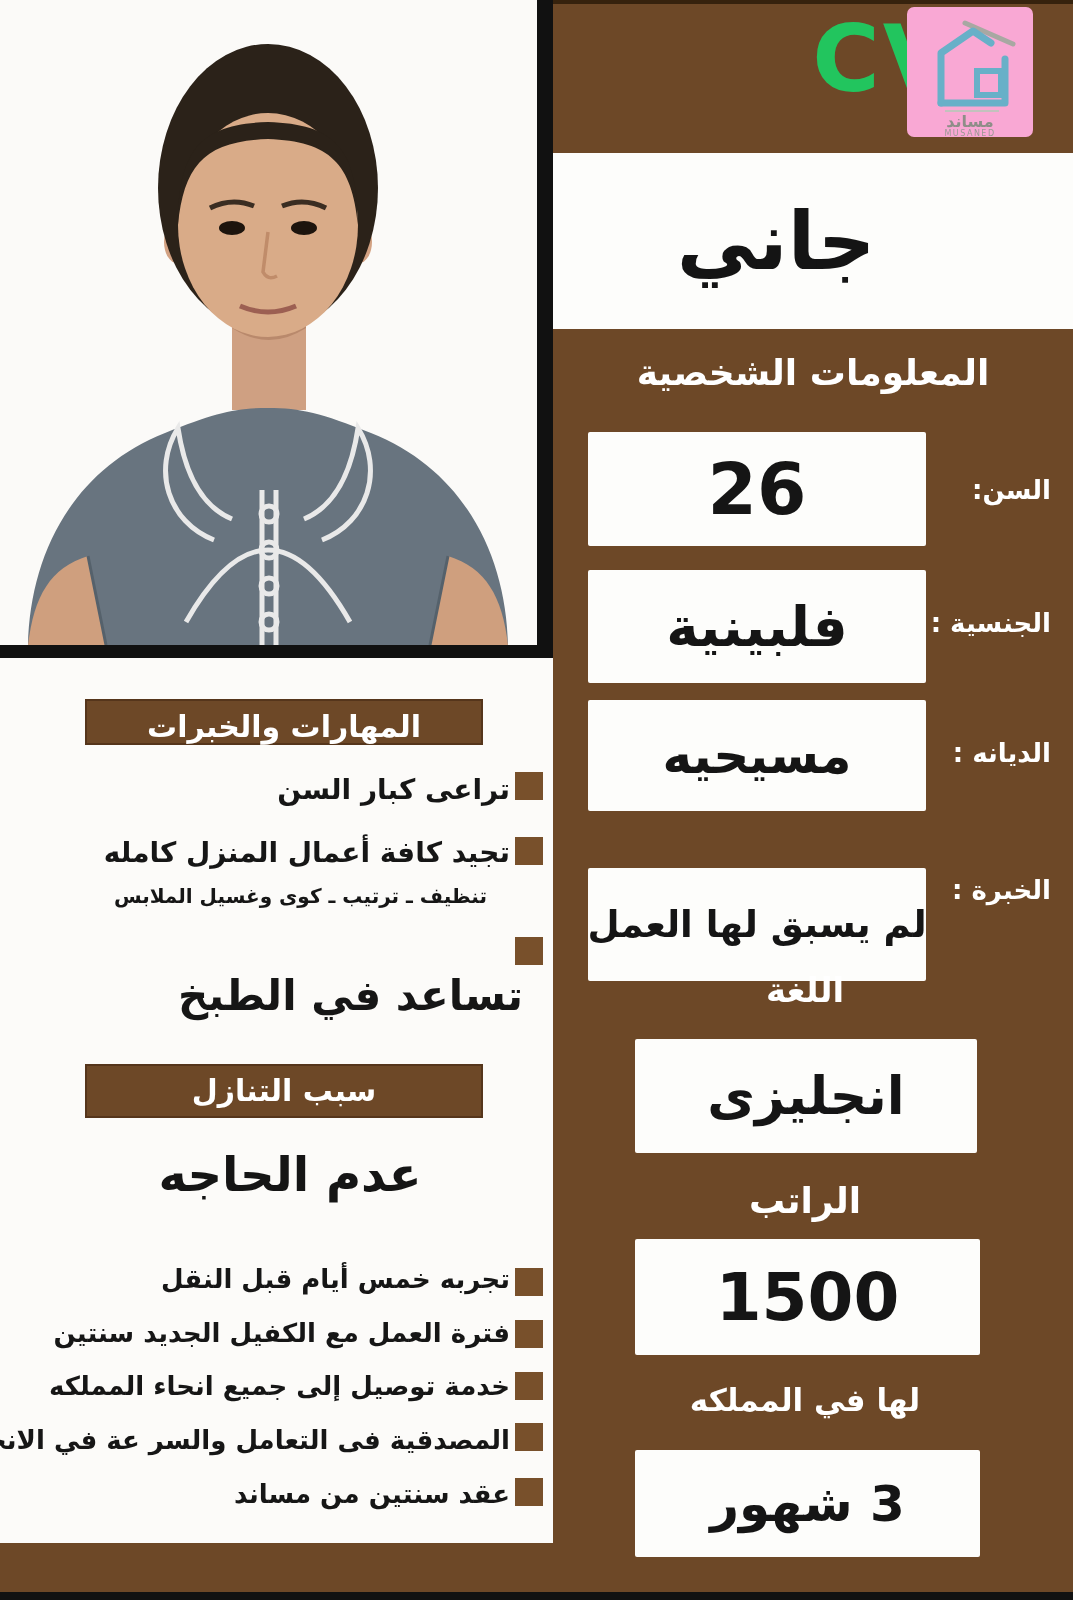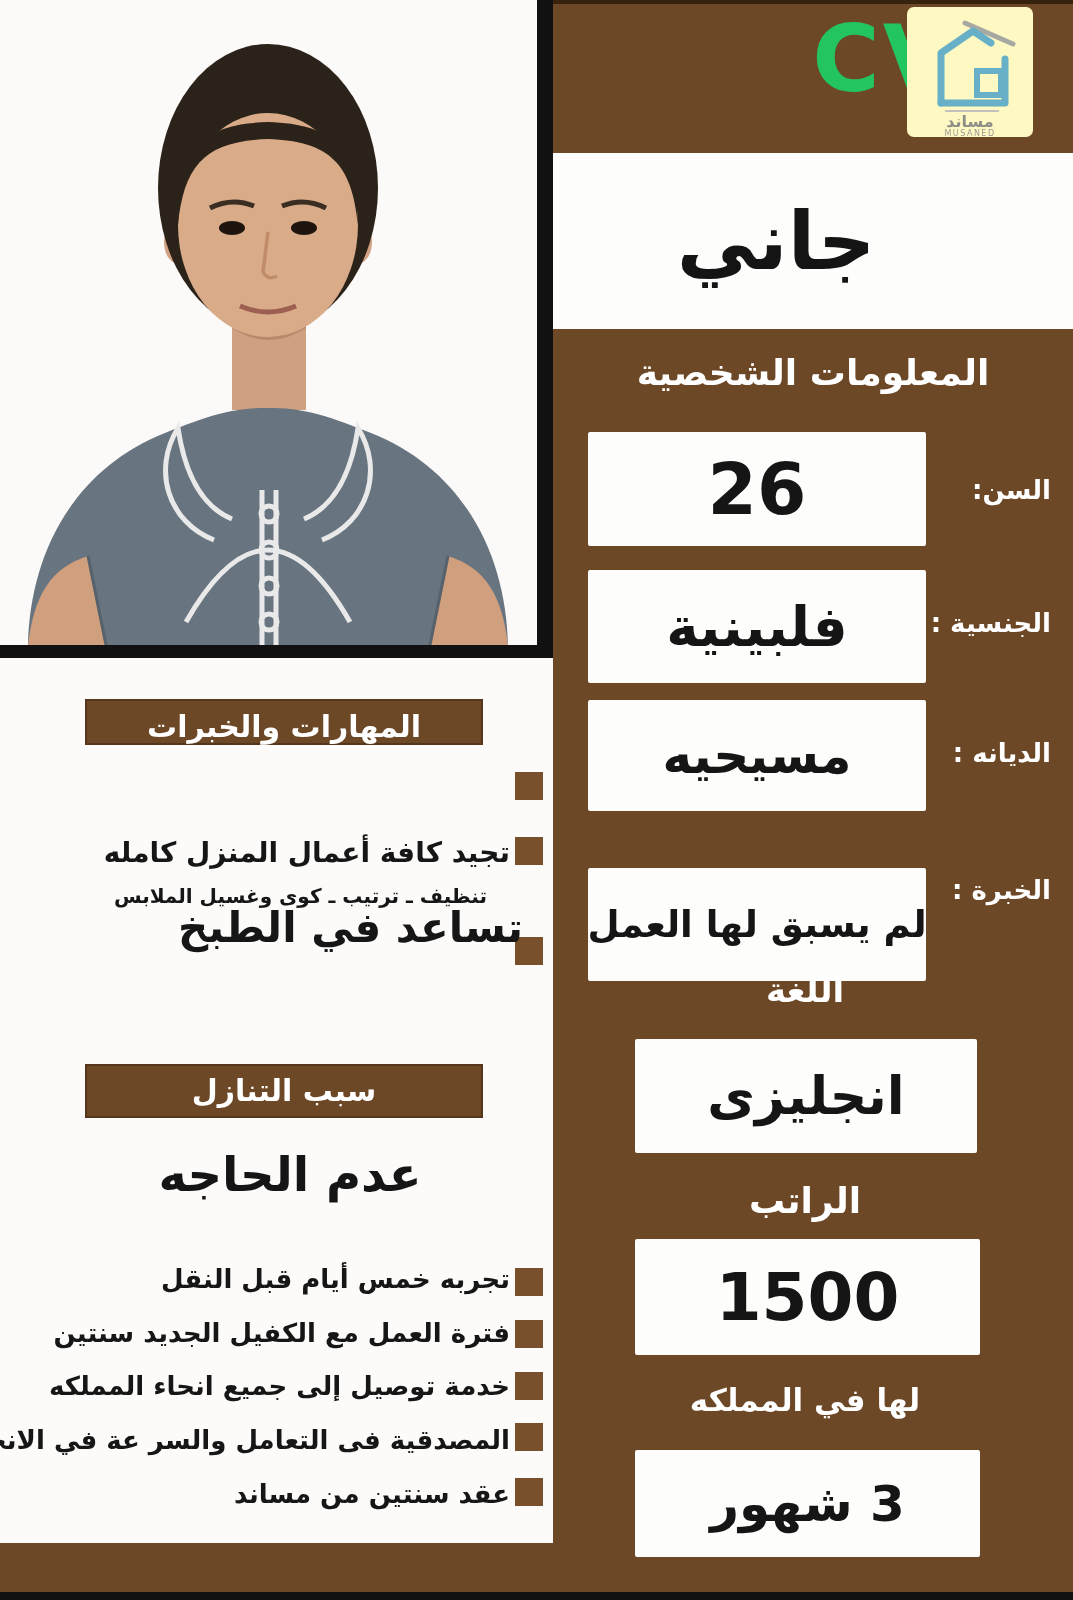--- a/index.html
+++ b/index.html
@@ -36,21 +36,21 @@
   .footer-bar-left{left:0;top:1543px;width:553px;height:57px;background:#6d4827;}
   .footer-black{left:0;top:1592px;width:1073px;height:8px;background:#111;}
   
   .panel{left:553px;top:0;width:520px;height:1600px;background:#6d4827;}
   .panel-topline{left:0;top:0;width:520px;height:4px;background:#241505;opacity:.75;}
   .cv-title{
     left:0;top:4px;width:404px;text-align:right;color:#22c55e;
     font-size:92px;font-weight:bold;line-height:112px;letter-spacing:3px;
   }
   .logo-box{
-    left:354px;top:7px;width:126px;height:130px;background:#fef9c3;border-radius:7px;
+    left:354px;top:7px;width:126px;height:130px;background:#f9a8d4;border-radius:7px;
   }
   .name-band{left:0;top:153px;width:520px;height:176px;background:#fdfdfb;}
   .name-text{
     width:100%;height:100%;display:flex;align-items:center;justify-content:center;
     box-sizing:border-box;padding-right:74px;direction:rtl;
     font-size:80px;font-weight:bold;color:#141414;
   }
   .panel-h{
     left:0;width:520px;text-align:center;color:#fff;font-weight:bold;
     direction:rtl;box-sizing:border-box;
@@ -116,28 +116,29 @@
 
       <path d="M268 232 L263 272 Q268 281 277 276" stroke="#c08c6a" stroke-width="3.5" fill="none"></path>
 
       <path d="M240 306 Q268 318 296 306" stroke="#9c5f52" stroke-width="5" fill="none"></path>
     </svg>
   </div>
 
   <div class="abs section-bar skills-bar">المهارات والخبرات</div>
 
   <div class="abs bullet" style="top:772px;"></div>
+  <div class="abs li-text skill-item" style="top:770px;">تراعى كبار السن</div>
 
   <div class="abs bullet" style="top:837px;"></div>
   <div class="abs li-text skill-item" style="top:833px;">تجيد كافة أعمال المنزل كامله</div>
 
   <div class="abs li-text skill-sub" style="top:880px;">تنظيف ـ ترتيب ـ كوى وغسيل الملابس</div>
 
   <div class="abs bullet" style="top:937px;"></div>
-  <div class="abs li-text skill-big" style="top:896px;margin-left:48px;">تساعد في الطبخ</div>
+  <div class="abs li-text skill-big" style="top:964px;margin-left:48px;">تساعد في الطبخ</div>
 
   <div class="abs section-bar reason-bar">سبب التنازل</div>
   <div class="abs reason-value">عدم الحاجه</div>
 
   <div class="abs bullet" style="top:1268px;"></div>
   <div class="abs li-text term" style="top:1259px;text-align:center;">تجربه خمس أيام قبل النقل</div>
 
   <div class="abs bullet" style="top:1320px;"></div>
   <div class="abs li-text term" style="top:1313px;">فترة العمل مع الكفيل الجديد سنتين</div>
 

